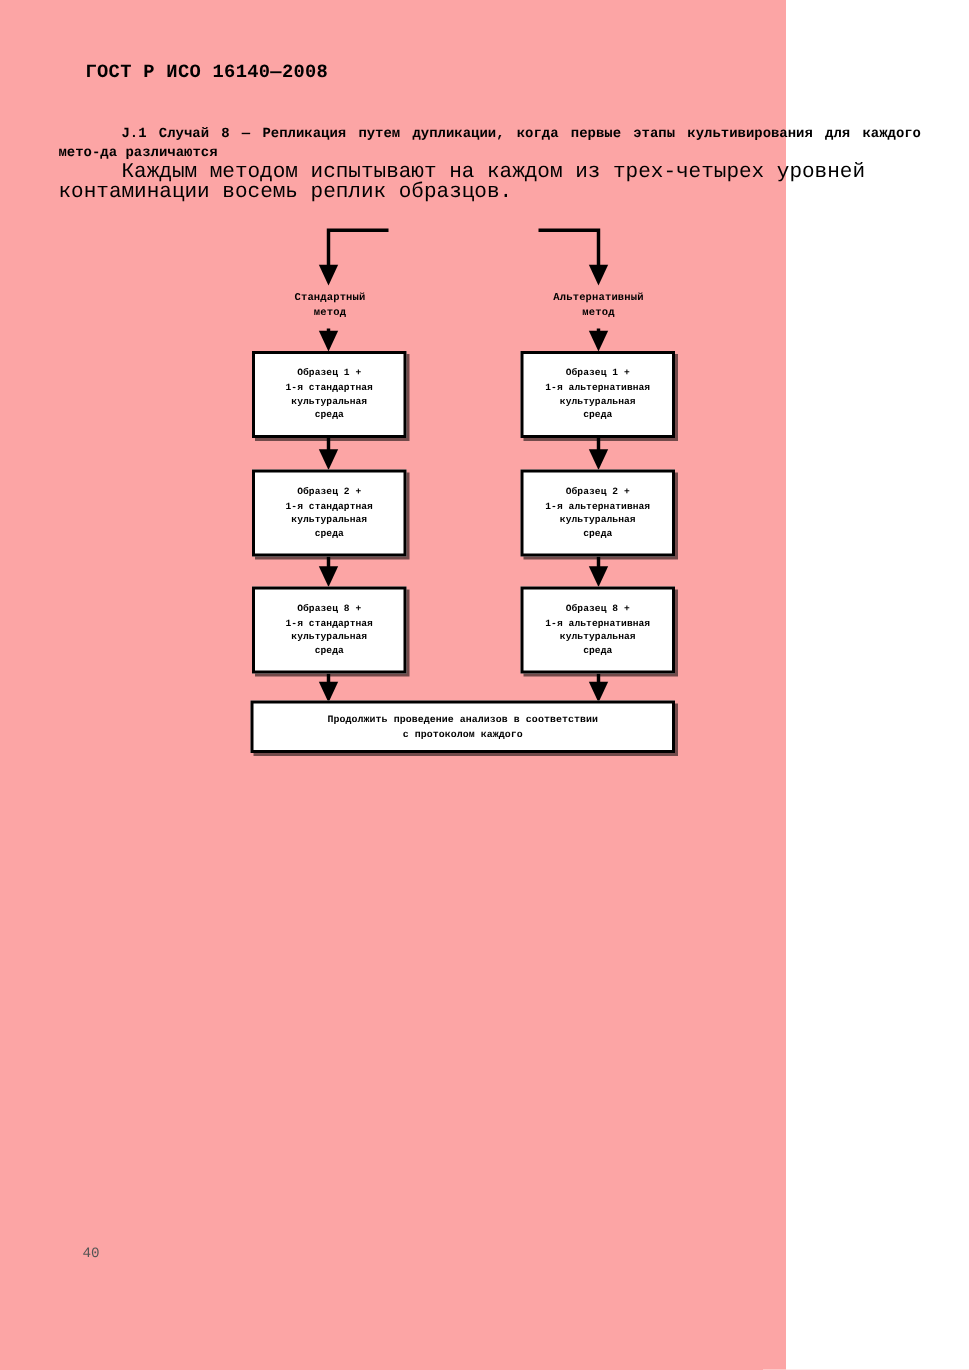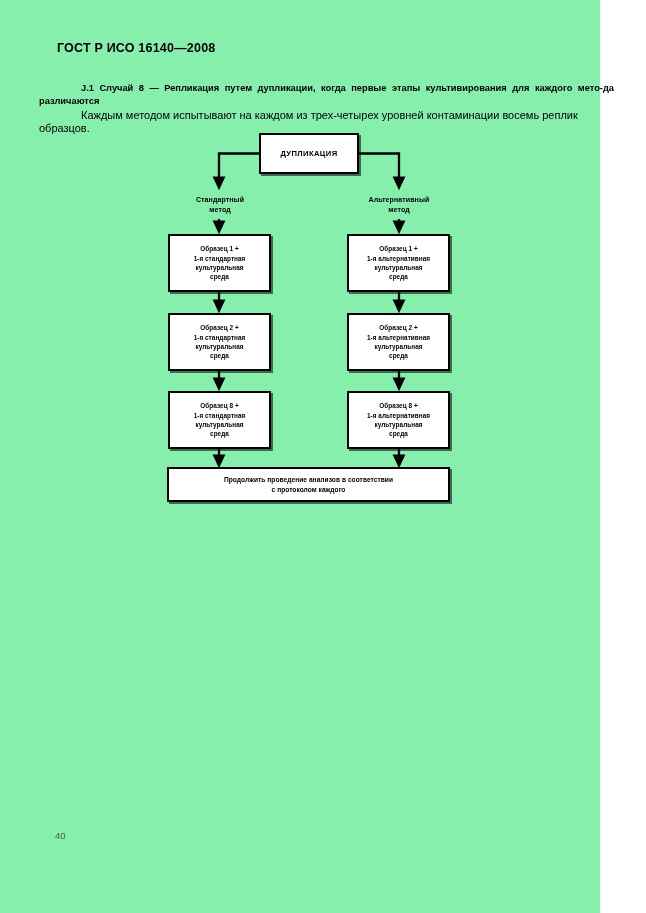--- a/index.html
+++ b/index.html
@@ -12,23 +12,24 @@
     height: 913px;
     position: relative;
     font-family: "Liberation Sans", sans-serif;
     color: #000000;
     overflow: hidden;
   }
 
   .page {
     position: absolute;
     left: 0; top: 0;
-    width: 600px;
+    width: 524px;
     height: 913px;
-    background: #86efac;
+    background: #fca5a5;
+    font-family: Liberation Mono, monospace;
   }
 
   
   .doc-header {
     position: absolute;
     left: 57px;
     top: 41px;
     font-size: 12.5px;
     font-weight: bold;
     letter-spacing: 0.2px;
@@ -45,21 +46,21 @@
     font-weight: bold;
     line-height: 13px;
     text-indent: 42px;
     text-align: justify;
   }
   .clause-body {
     position: absolute;
     left: 39px;
     top: 109px;
     width: 575px;
-    font-size: 11px;
+    font-size: 14px;
     line-height: 13px;
     text-indent: 42px;
   }
 
   
   .flowchart {
     position: absolute;
     left: 0;
     top: 0;
     width: 646px;
@@ -189,23 +190,20 @@
 
         <path d="M399,292 L399,306" marker-end="url(#arrow)"></path>
 
         <path d="M399,371 L399,384" marker-end="url(#arrow)"></path>
 
         <path d="M399,449 L399,461" marker-end="url(#arrow)"></path>
       </g>
     </svg>
   </div>
 
-  <div class="node node-root">
-    <span class="node-text">ДУПЛИКАЦИЯ</span>
-  </div>
 
   <div class="branch-label branch-label-left">Стандартный
 метод</div>
 
   <div class="branch-label branch-label-right">Альтернативный
 метод</div>
 
   <div class="node node-w col-left row-1">
     <span class="node-text">Образец 1 +
 1-я стандартная

